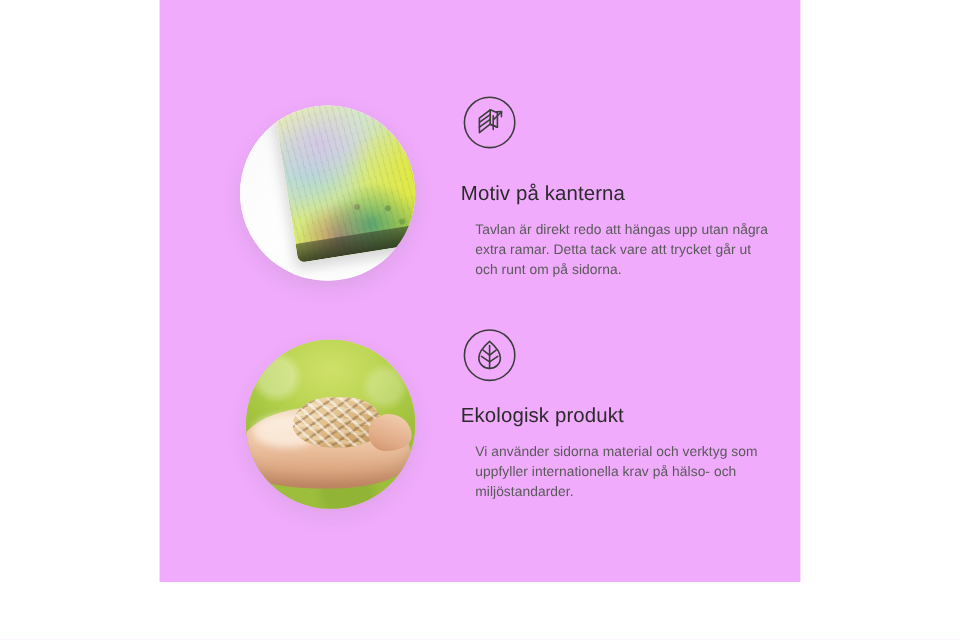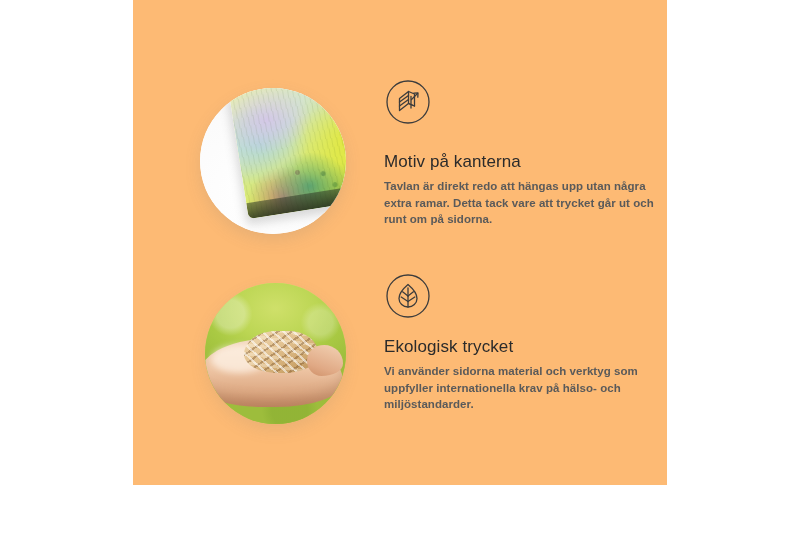--- a/index.html
+++ b/index.html
@@ -17,21 +17,21 @@
     background: #ffffff;
     overflow: hidden;
   }
   
   .stage {
     position: absolute;
     left: 133px;
     top: 0;
     width: 534px;
     height: 485px;
-    background: #fdba74;
+    background: #f0abfc;
   }
 
   .feature {
     position: absolute;
     left: 0;
     top: 0;
     width: 534px;
   }
   .feature.one { top: 78px; }
   .feature.two { top: 272px; }
@@ -204,23 +204,23 @@
 
   .title {
     margin: 0 0 6px 0;
     font-size: 17px;
     font-weight: 400;
     color: #2b2b2b;
     letter-spacing: .1px;
     line-height: 20px;
   }
   .body {
-    margin: 0;
+    margin: 12px;
     font-size: 11.5px;
-    font-weight: 700;
+    font-weight: 400;
     color: #5a5a5a;
     line-height: 16.5px;
     letter-spacing: .05px;
   }
 </style>
 </head>
 <body>
 
 <div class="screen">
   <div class="stage">
@@ -279,19 +279,19 @@
             <path d="M24 16 L24 35"></path>
             <path d="M24 24 L18.6 19.8"></path>
             <path d="M24 24 L29.4 19.8"></path>
             <path d="M24 29.5 L17.2 25"></path>
             <path d="M24 29.5 L30.8 25"></path>
           </g>
         </svg>
       </div>
 
       <div class="copy copy-two">
-        <h2 class="title">Ekologisk trycket</h2>
+        <h2 class="title">Ekologisk produkt</h2>
         <p class="body">Vi använder sidorna material och verktyg som uppfyller internationella krav på hälso- och miljöstandarder.</p>
       </div>
     </div>
 
   </div>
 </div>
 
 </body></html>

